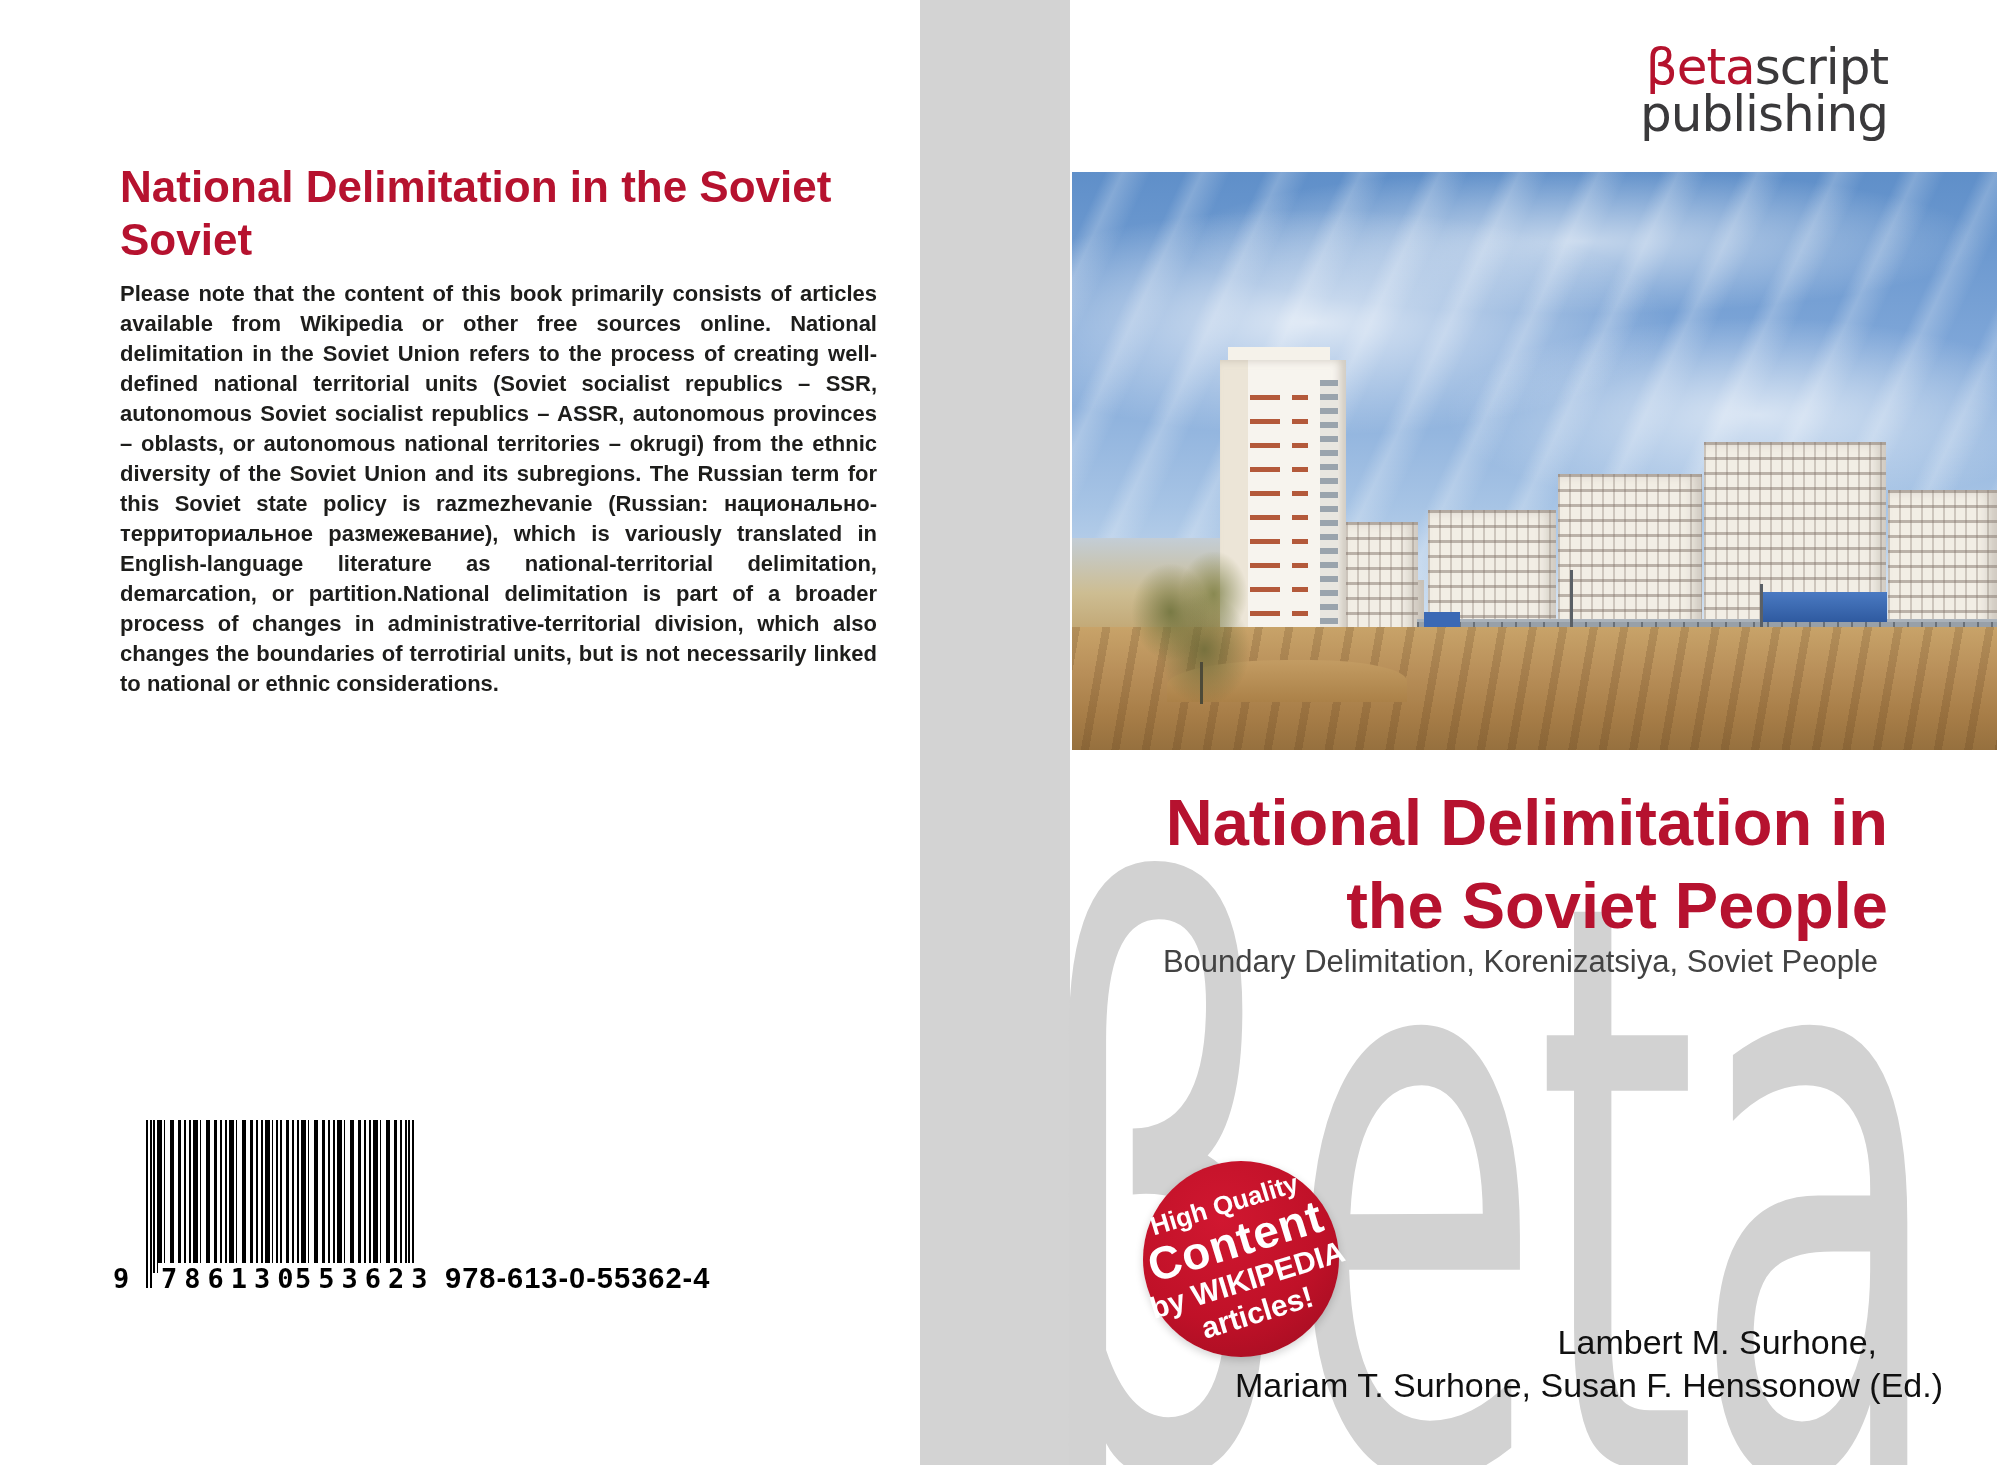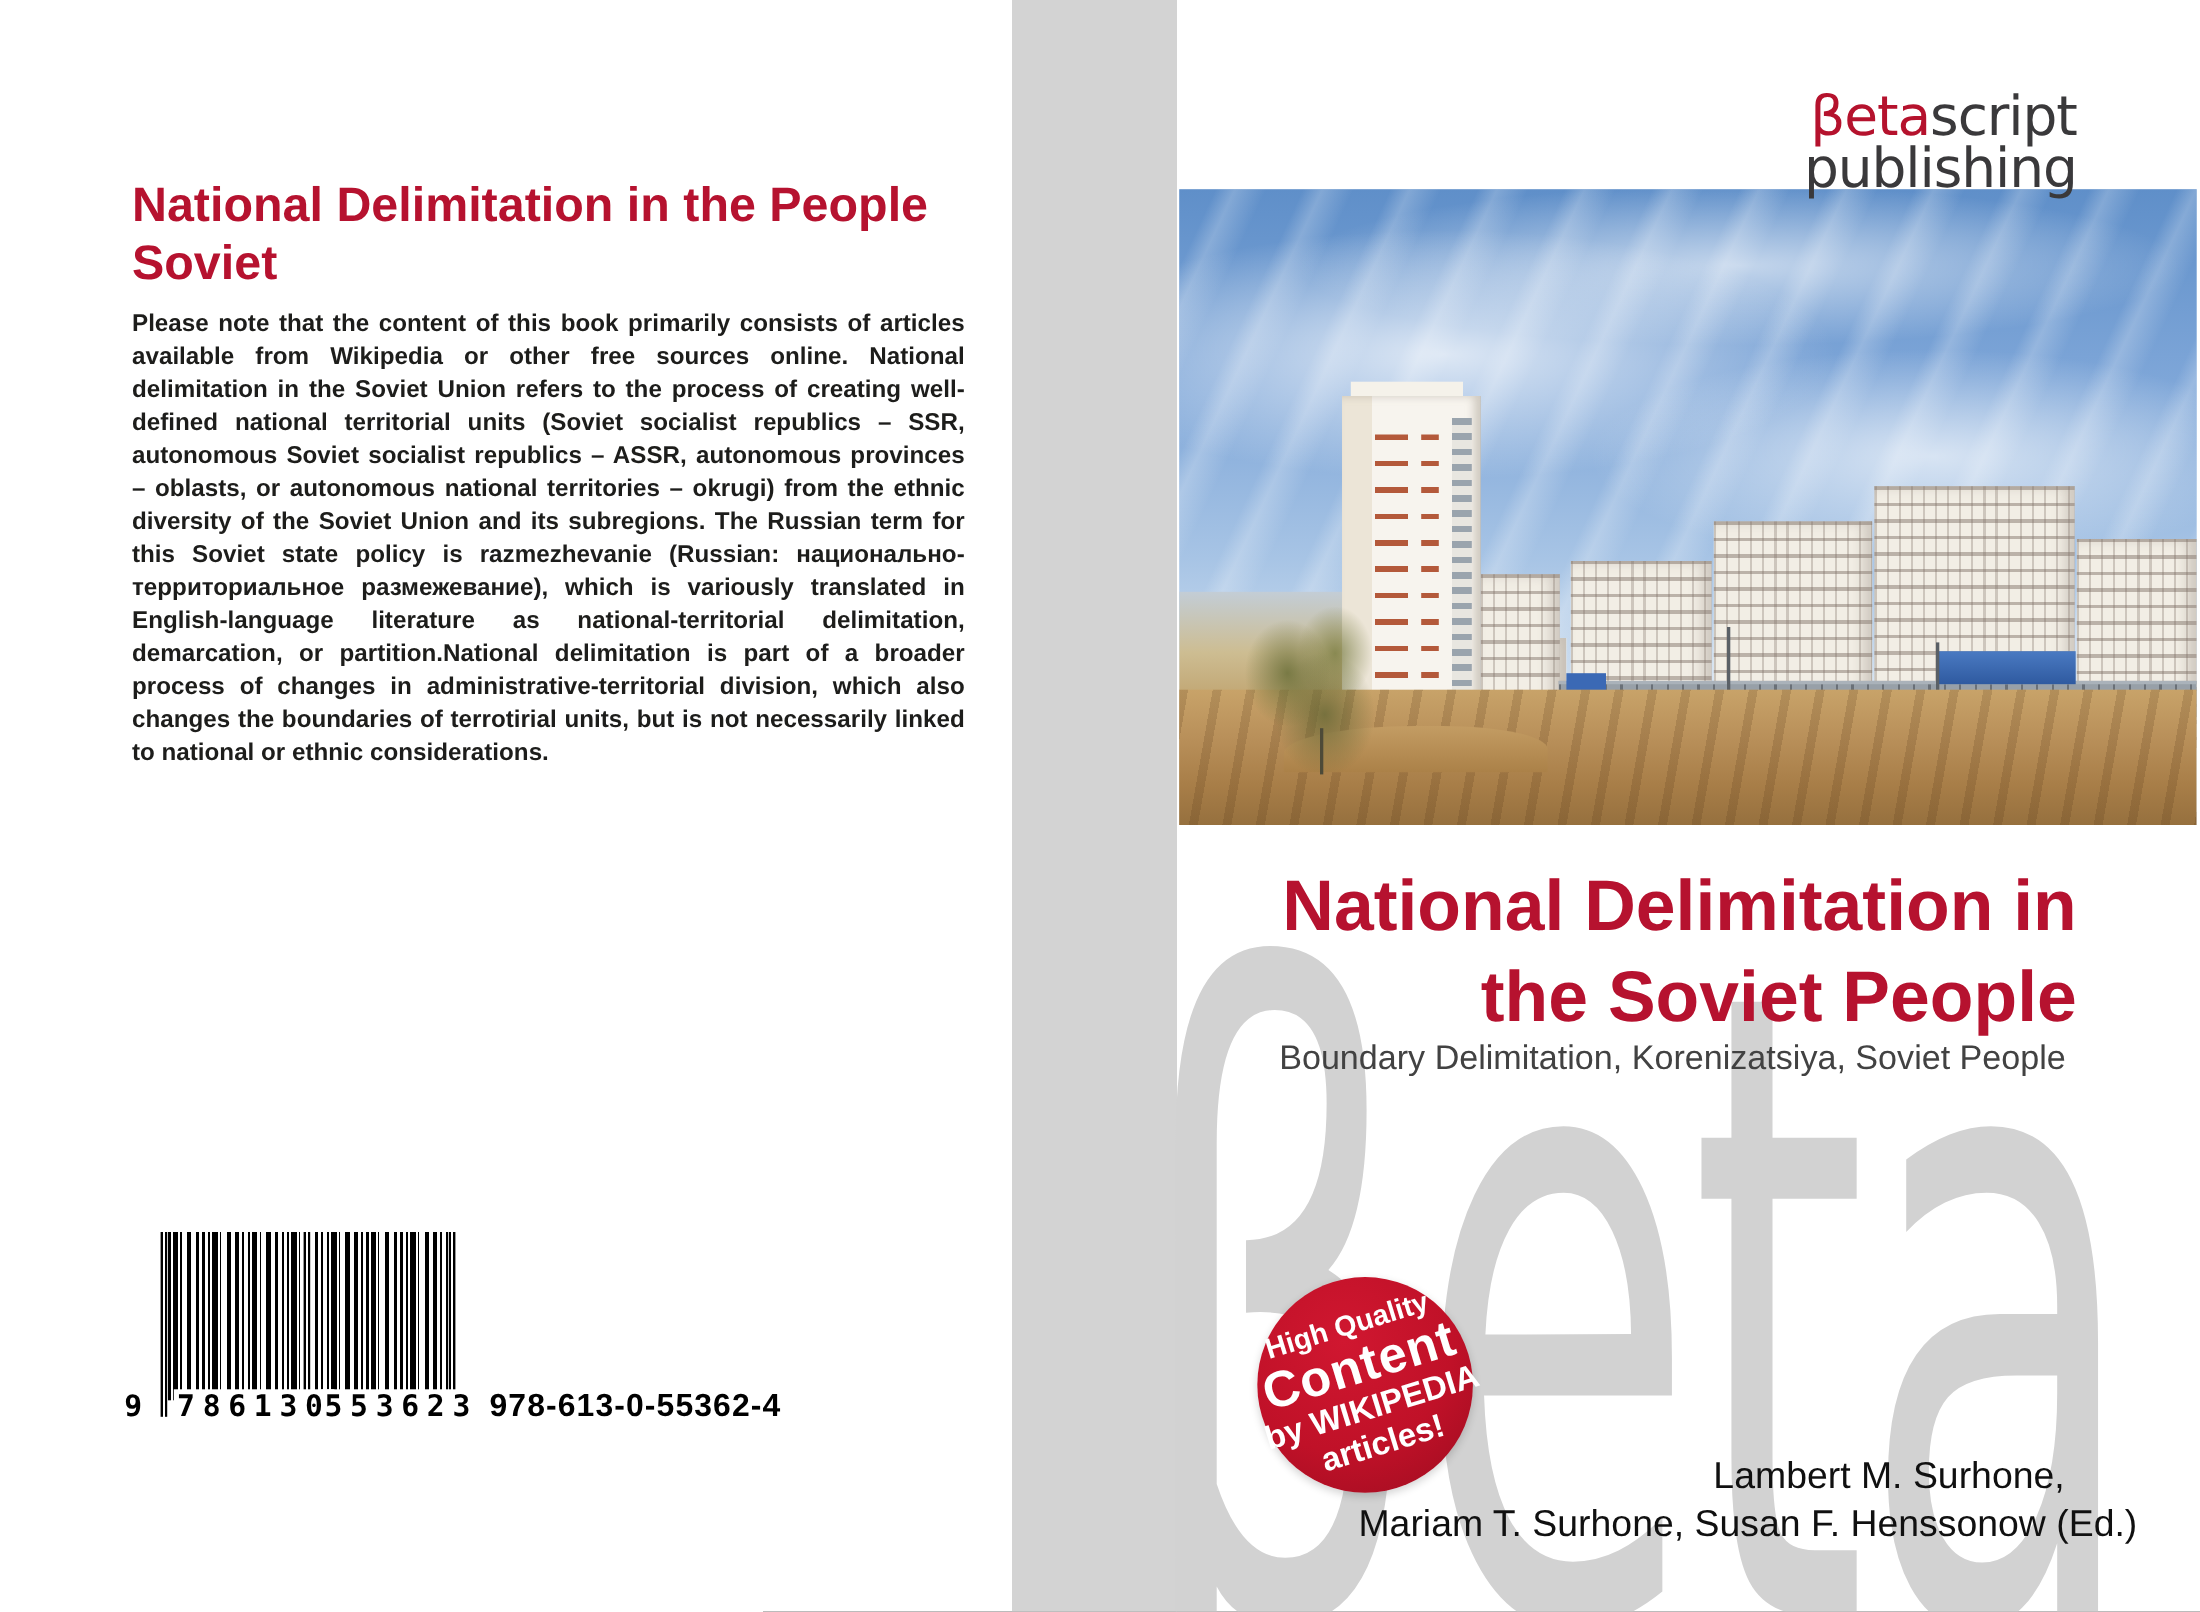--- a/index.html
+++ b/index.html
@@ -26,21 +26,21 @@
   .bc-digits{position:absolute;top:153px;font-family:"DejaVu Sans Mono",monospace;
              font-size:27px;font-weight:600;color:#000;background:#fff;padding:0 3px;}
   .bc-p{left:10px;} .bc-g1{left:58px;letter-spacing:7px;} .bc-g2{left:192px;letter-spacing:7px;}
   .isbn{left:445px;top:1262px;font-size:29px;font-weight:bold;color:#000;letter-spacing:1px;}
 
   
   .spine{left:920px;top:0;width:150px;height:1465px;background:#d3d3d3;}
 
   
   .logo{right:112px;top:44px;text-align:right;font-family:"DejaVu Sans",sans-serif;
-        font-size:50px;line-height:47px;letter-spacing:-1px;color:#3a393b;z-index:4;margin-top:39px;}
+        font-size:50px;line-height:47px;letter-spacing:-1px;color:#3a393b;z-index:4;}
   .logo .red{color:#b5122d;}
 
   .watermark{left:1030px;top:797px;font-family:"DejaVu Sans",sans-serif;font-size:795px;
              line-height:1;color:#d2d2d2;transform:scaleX(0.52);transform-origin:left top;
              letter-spacing:-12px;z-index:0;white-space:nowrap;}
 
   .f-title{right:112px;top:781px;text-align:right;font-size:65px;font-weight:bold;
            line-height:83px;color:#b6122f;z-index:2;}
   .f-title span{display:block;}
   .f-sub{right:122px;top:944px;text-align:center;font-size:31px;color:#424242;z-index:2;}
@@ -112,21 +112,21 @@
       radial-gradient(35% 40% at 62% 28%, rgba(120,124,66,.8), rgba(120,124,66,0) 72%),
       radial-gradient(45% 50% at 55% 65%, rgba(95,100,50,.75), rgba(95,100,50,0) 75%);}
   .trunk{position:absolute;left:128px;top:490px;width:3px;height:42px;background:#4d4a38;}
 </style>
 </head>
 <body>
 
 <div class="cover">
 
   <div class="abs back-title">
-    <span>National Delimitation in the People</span>
+    <span>National Delimitation in the Soviet</span>
     <span>Soviet</span>
   </div>
 
   <div class="abs back-body">Please note that the content of this book primarily consists of articles available from Wikipedia or other free sources online. National delimitation in the Soviet Union refers to the process of creating well-defined national territorial units (Soviet socialist republics – SSR, autonomous Soviet socialist republics – ASSR, autonomous provinces – oblasts, or autonomous national territories – okrugi) from the ethnic diversity of the Soviet Union and its subregions. The Russian term for this Soviet state policy is razmezhevanie (Russian: национально-территориальное размежевание), which is variously translated in English-language literature as national-territorial delimitation, demarcation, or partition.National delimitation is part of a broader process of changes in administrative-territorial division, which also changes the boundaries of terrotirial units, but is not necessarily linked to national or ethnic considerations.</div>
 
   <div class="abs barcode">
     <div class="bars"></div>
     <div class="guard g-left"></div>
     <div class="guard g-mid"></div>
     <div class="guard g-right"></div>

